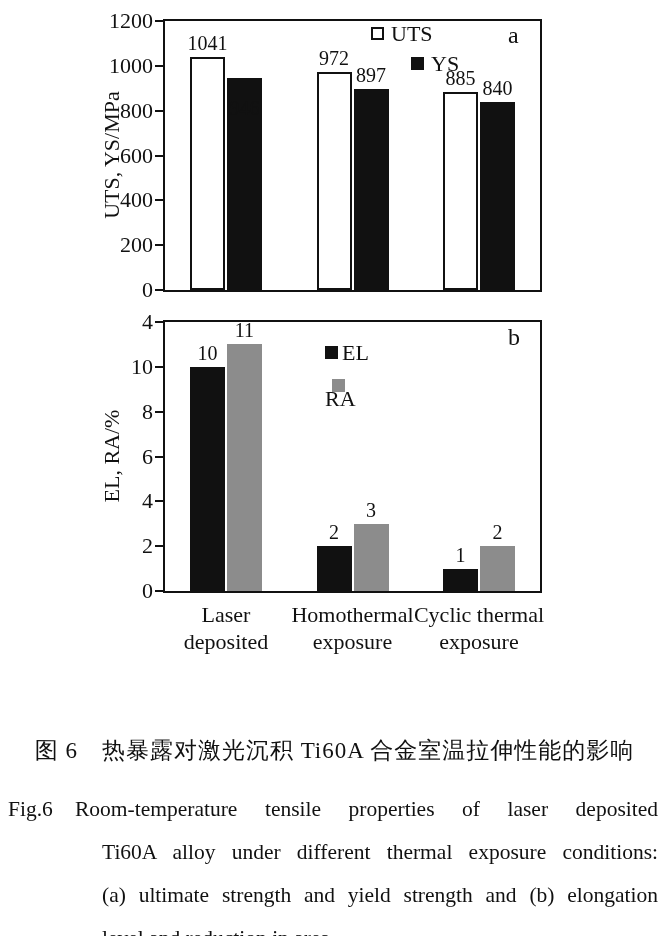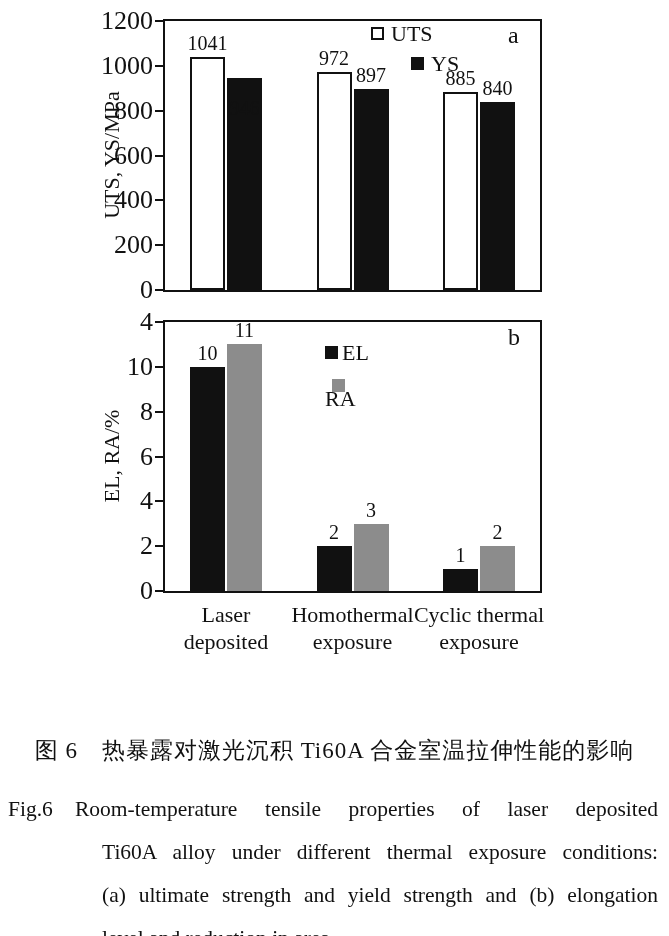--- a/index.html
+++ b/index.html
@@ -11,21 +11,21 @@
   #panel-b .plot{top:320px;height:269px;}
   .ylabel{position:absolute;left:112px;font-size:22px;white-space:nowrap;
           transform:translate(-50%,-50%) rotate(-90deg);}
   #panel-a .ylabel{top:155px;}
   #panel-b .ylabel{top:456px;}
   .panel-letter{position:absolute;left:508px;font-size:24px;}
   #panel-a .panel-letter{top:22px;}
   #panel-b .panel-letter{top:324px;}
   .ytick-mark{position:absolute;left:-10px;width:8px;height:2px;background:#111;}
   .ytick-label{position:absolute;right:100%;margin-right:12px;height:26px;line-height:26px;
-               font-size:26px;white-space:nowrap;}
+               font-size:22px;white-space:nowrap;}
   .bar{position:absolute;box-sizing:border-box;}
   .bar-label{position:absolute;width:91px;height:24px;line-height:24px;text-align:center;
              font-size:20px;}
   .legend{position:absolute;}
   .legend-row{position:absolute;display:flex;align-items:center;}
   .legend-swatch{width:13px;height:13px;box-sizing:border-box;flex:0 0 auto;}
   .legend-label{font-size:22px;line-height:13px;white-space:nowrap;}
   .category-label{position:absolute;width:220px;text-align:center;font-size:22px;
                   line-height:27px;white-space:pre-line;}
   .caption-cn{position:absolute;top:735px;left:0;width:669px;text-align:center;

